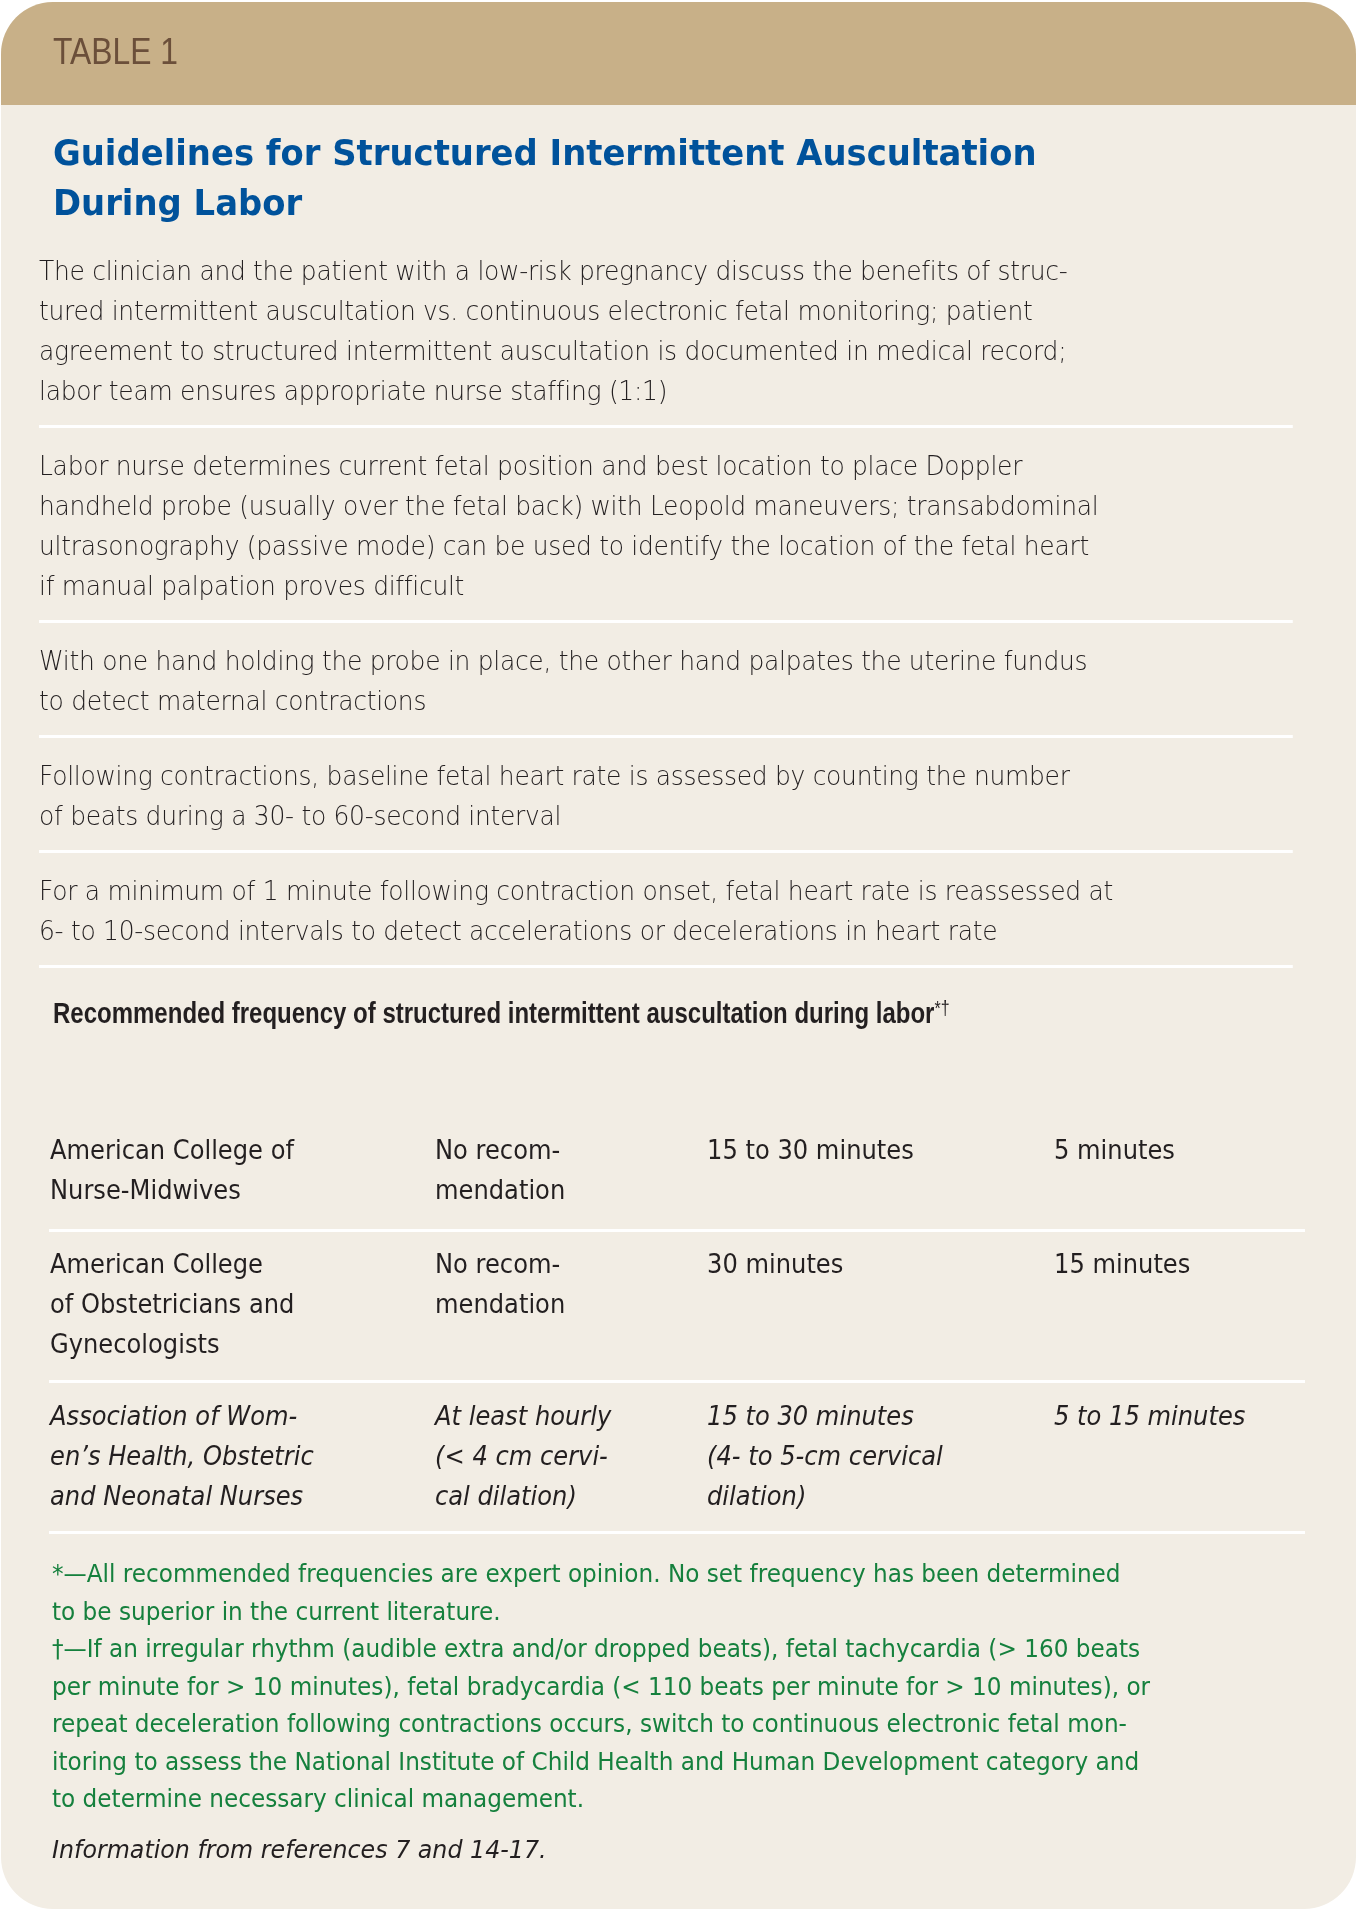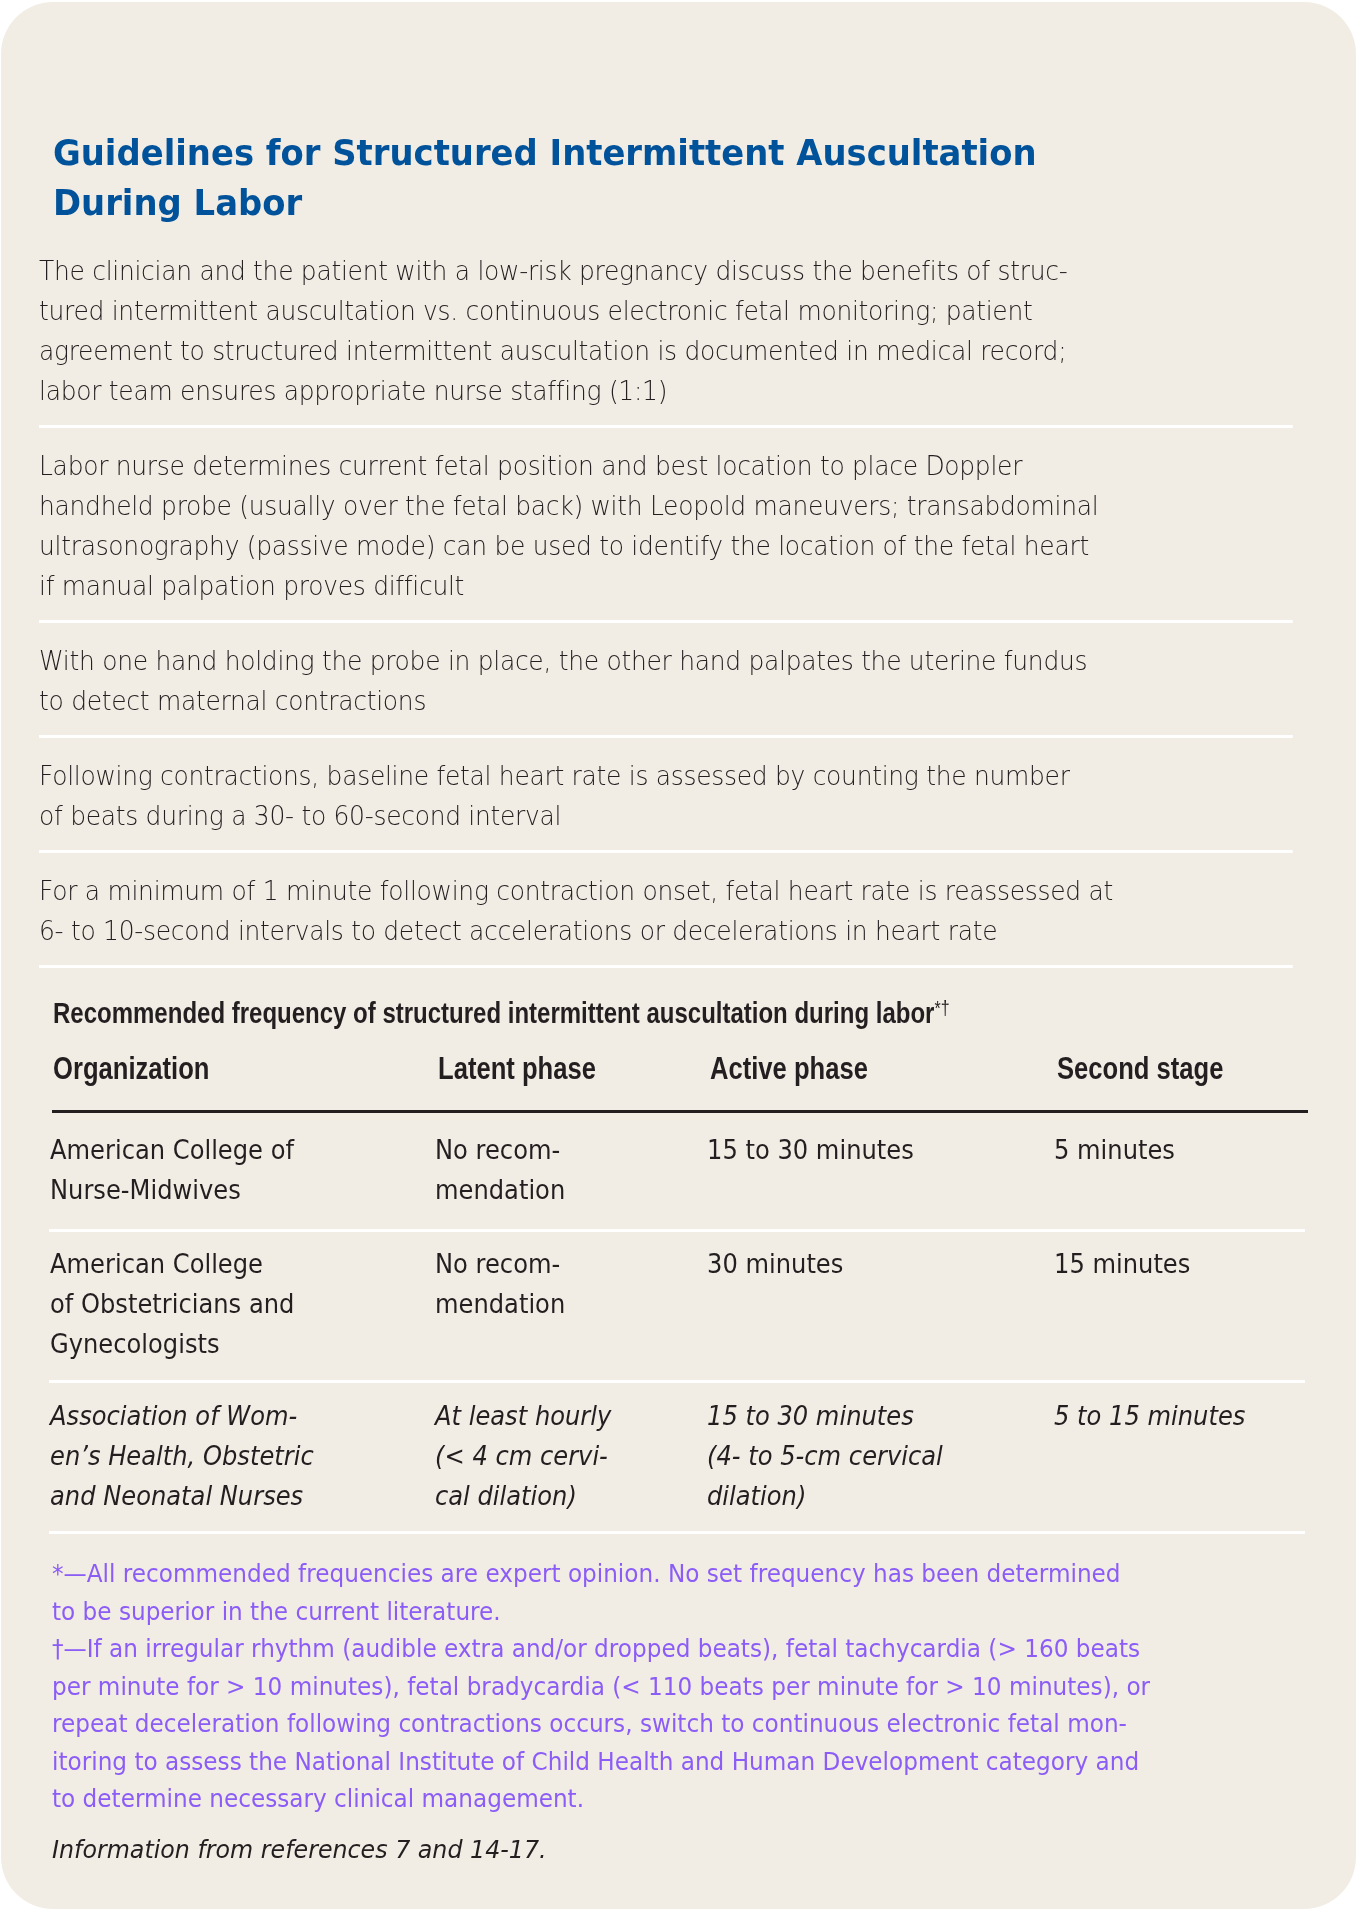--- a/index.html
+++ b/index.html
@@ -80,35 +80,38 @@
     position: absolute; top: 0;
     font-family: "DejaVu Sans", sans-serif;
     font-size: 26px; line-height: 40px; color: #231f20;
     transform: scaleX(0.93); transform-origin: left top;
     white-space: pre-line;
   }
   .c0 { left: 1px; } .c1 { left: 386px; } .c2 { left: 658px; } .c3 { left: 1005px; }
   .footnotes {
     position: absolute; left: 51px; top: 1554px; width: 1256px;
     font-family: "DejaVu Sans", sans-serif;
-    font-size: 24px; line-height: 37.5px; color: #8b5cf6;
+    font-size: 24px; line-height: 37.5px; color: #15803d;
   }
   .footnotes .line { display: block; white-space: nowrap; transform: scaleX(0.965); transform-origin: left top; }
   .source {
     position: absolute; left: 51px; top: 1830px;
     font-family: "DejaVu Sans", sans-serif; font-style: italic;
     font-size: 25px; line-height: 36px; color: #231f20;
     transform: scaleX(0.95); transform-origin: left top;
     white-space: nowrap;
   }
 </style>
 </head>
 <body>
 
 <div class="card">
+  <div class="band">
+    <div class="band-label">TABLE 1</div>
+  </div>
 
   <div class="title">
     <div>Guidelines for Structured Intermittent Auscultation</div>
     <div>During Labor</div>
   </div>
 
   <div class="steps">
     <div class="step">
       <span class="line">The clinician and the patient with a low-risk pregnancy discuss the benefits of struc-</span>
       <span class="line">tured intermittent auscultation vs. continuous electronic fetal monitoring; patient</span>
@@ -132,26 +135,20 @@
     <div class="step">
       <span class="line">For a minimum of 1 minute following contraction onset, fetal heart rate is reassessed at</span>
       <span class="line">6- to 10-second intervals to detect accelerations or decelerations in heart rate</span>
     </div>
   </div>
 
   <div class="subtable-title">
     <span>Recommended frequency of structured intermittent auscultation during labor</span><sup>*†</sup>
   </div>
 
-  <div class="thead">
-    <div class="th c0">Organization</div>
-    <div class="th c1">Latent phase</div>
-    <div class="th c2">Active phase</div>
-    <div class="th c3">Second stage</div>
-  </div>
 
   <div class="row" style="top:1128px; height:99px;">
     <div class="td c0">American College of
 Nurse-Midwives</div>
     <div class="td c1">No recom-
 mendation</div>
     <div class="td c2">15 to 30 minutes</div>
     <div class="td c3">5 minutes</div>
   </div>
 

